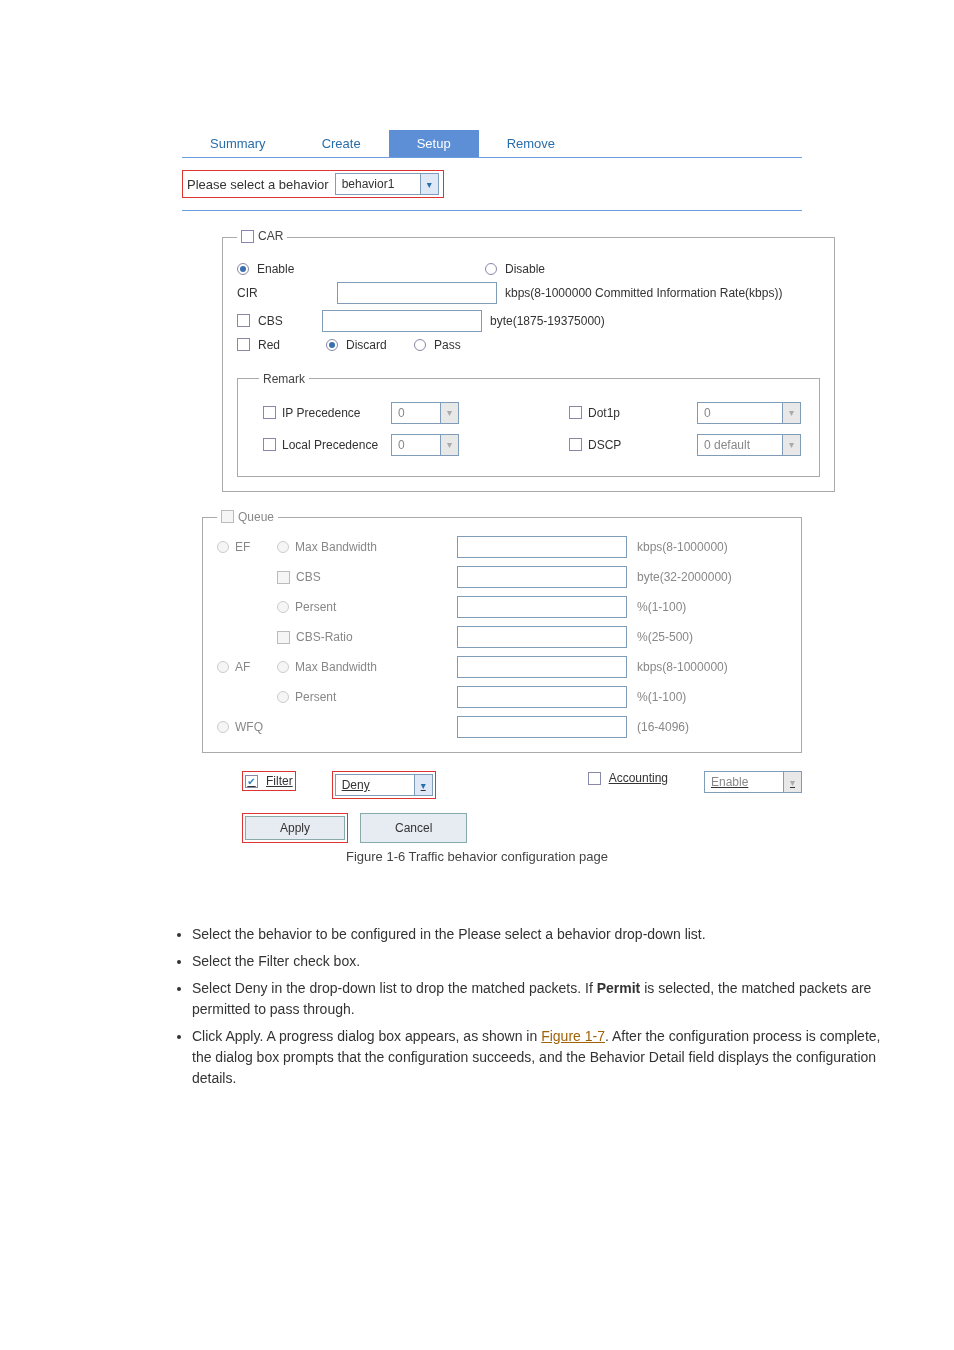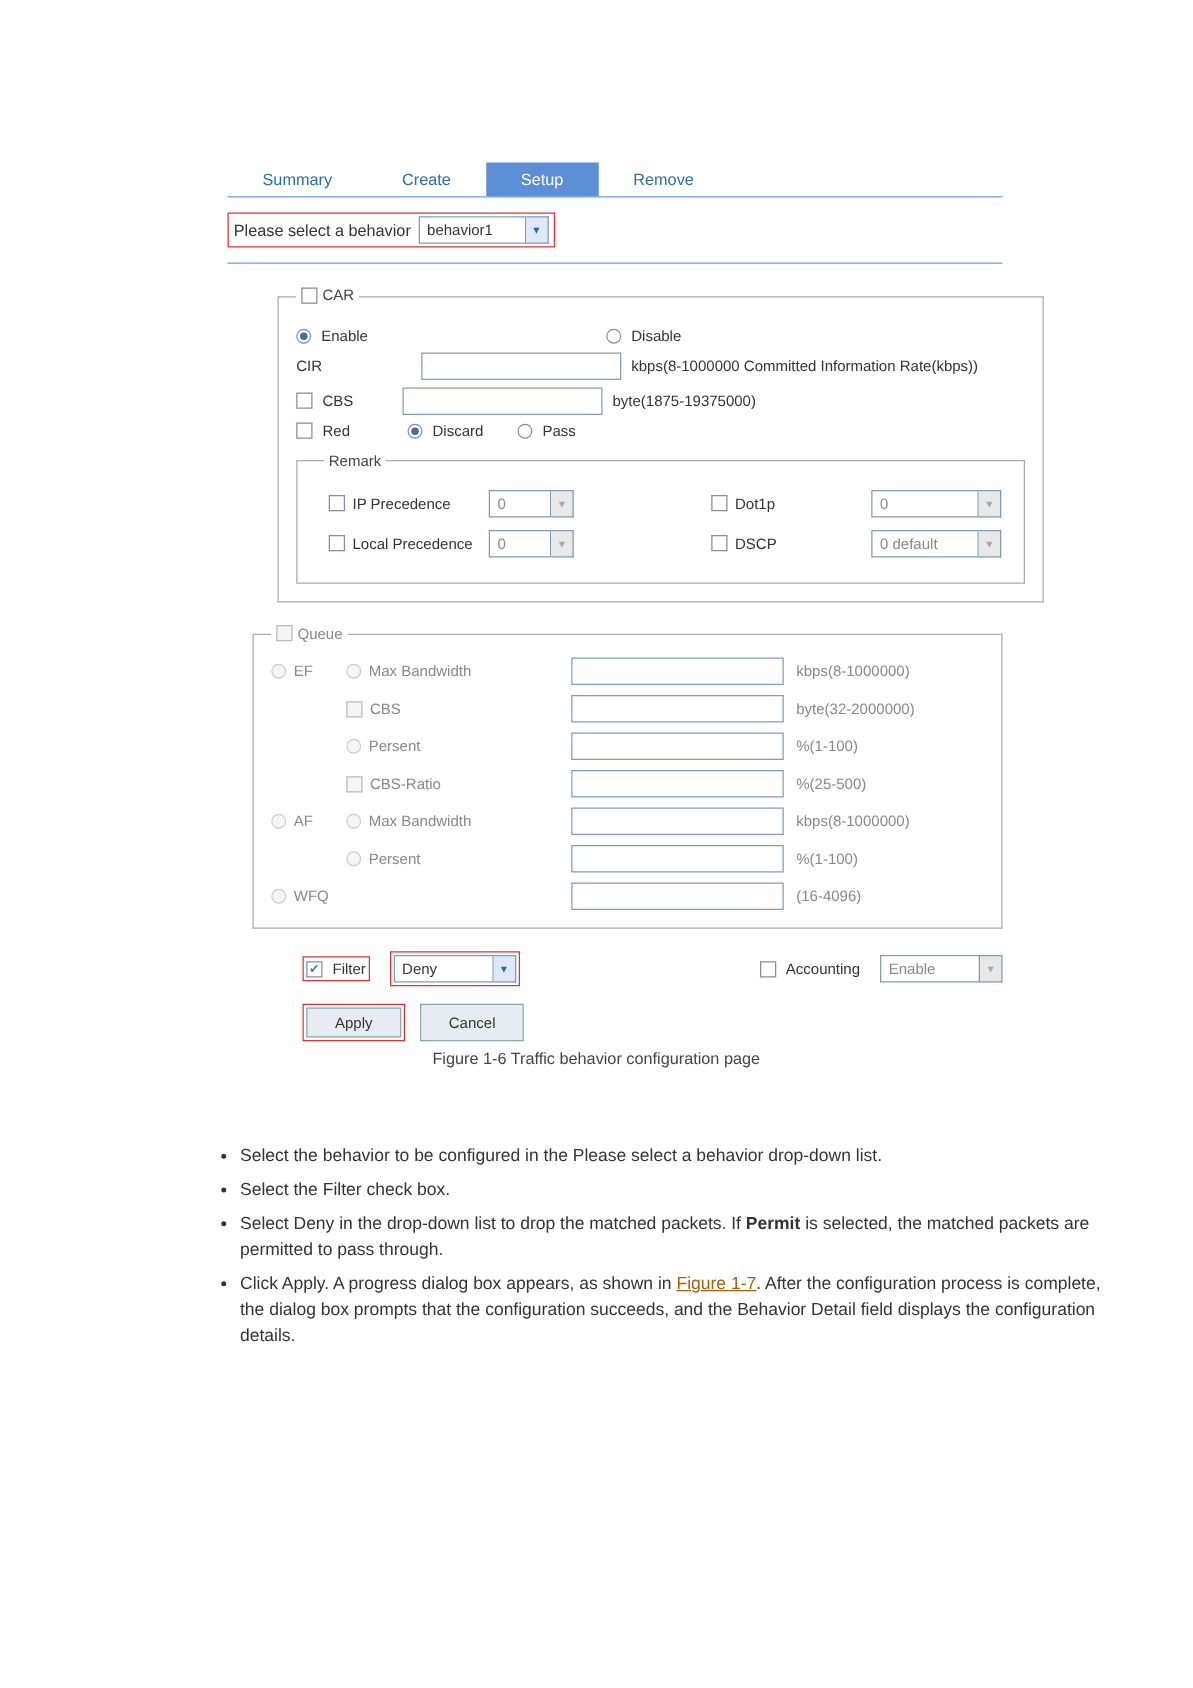--- a/index.html
+++ b/index.html
@@ -130,27 +130,28 @@
   .pair { display: flex; align-items: center; gap: 8px; }
   .pair .lbl { display: flex; align-items: center; gap: 6px; min-width: 120px; }
   .queue-grid {
     display: grid;
     grid-template-columns: 60px 180px 180px auto;
     row-gap: 8px;
     align-items: center;
   }
   .sub-ind { display: flex; align-items: center; gap: 6px; }
   .filter-row {
-    display: flex; align-items: center; gap: 16px;
+    display: flex; align-items: flex-start; gap: 36px;
     margin: 18px 0 0 60px;
+    text-decoration: underline;
   }
   .filter-block { display:flex; align-items:center; gap:8px; }
   .btn {
     border: 1px solid #8aa; background: #e7ecf2;
-    padding: 4px 22px; cursor: pointer; font-size: 12px;
+    padding: 4px 34px; cursor: pointer; font-size: 12px;
     color: #333;
   }
   .btn-row { display:flex; gap:12px; margin: 14px 0 0 60px; }
   .red-outline { border: 1px solid #d33; padding: 2px; display:inline-flex; }
   .section-title { margin: 14px 0 4px 130px; font-size: 13px; color: #333; }
   .detail-box {
     margin: 0 100px 0 130px;
     border: 1px solid #7f9db9;
     border-bottom: none;
     padding: 6px 10px 40px 10px;
@@ -220,21 +221,21 @@
     </div>
     <div class="row">
       <span class="cb"></span>
       <span style="min-width:60px;">Red</span>
       <span class="rd sel"></span>
       <span style="min-width:60px;">Discard</span>
       <span class="rd"></span>
       <span>Pass</span>
     </div>
 
-    <fieldset class="group" style="margin:10px 0 0 0;padding-left:21px;">
+    <fieldset class="group" style="margin:20px 0 0 0;padding-left:21px;">
       <legend><span>Remark</span></legend>
       <div class="remark-grid">
         <div class="pair">
           <span class="lbl">
                 <span class="cb"></span>
                 <span>IP Precedence</span>
               </span>
           <div class="select-ctl disabled">
             <div class="sel-text" style="min-width:50px;">0</div>
             <div class="sel-btn">▾</div>

